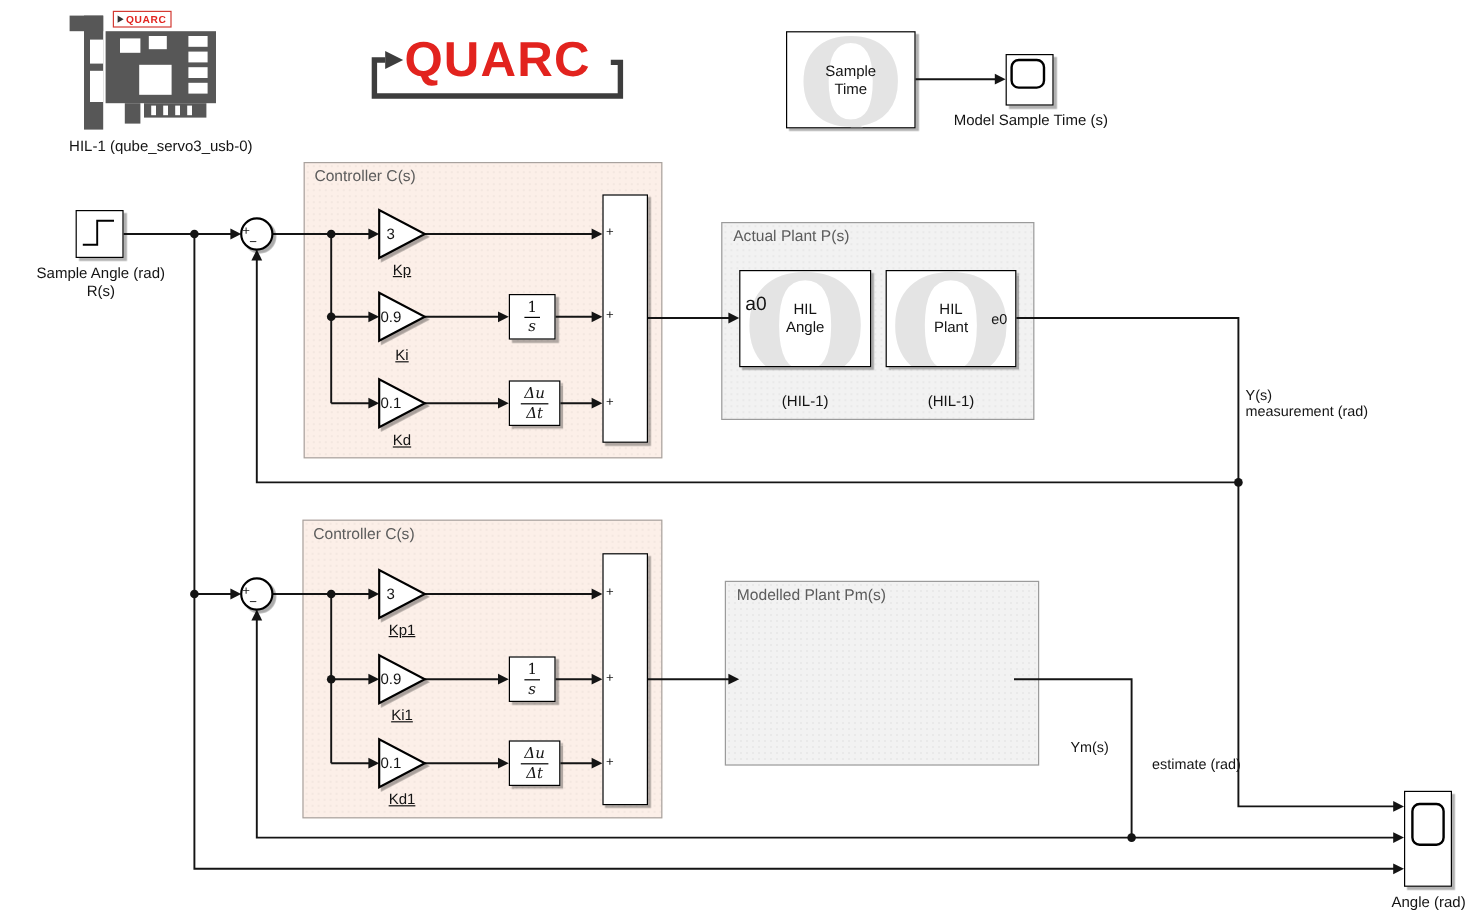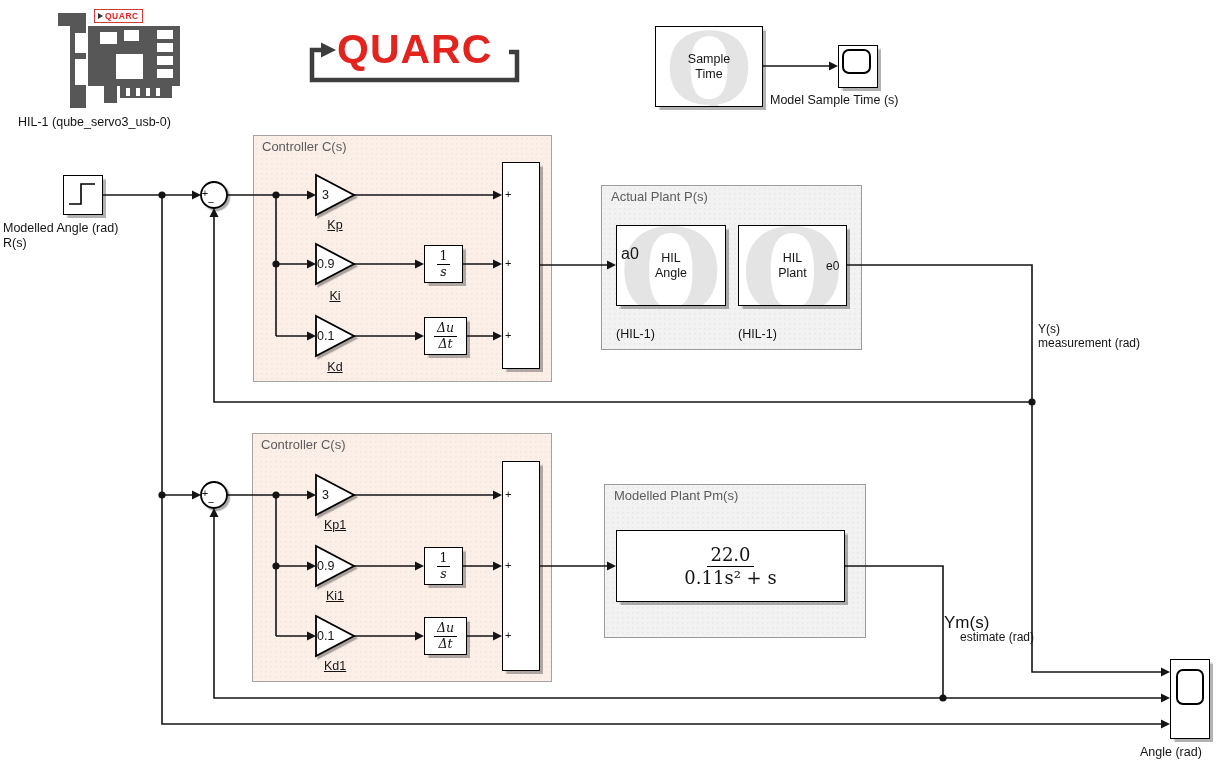--- a/index.html
+++ b/index.html
@@ -10,21 +10,21 @@
           background-size:5px 5px;}
   .region.pink{background-color:#fcefe8;}
   .region.gray{background-color:#f2f2f2;border-color:#9b9b9b;}
   .rtitle{position:absolute;font-size:13px;color:#5c5c5c;white-space:nowrap;z-index:6;}
   .blk{position:absolute;box-sizing:border-box;background:#fff;border:1.8px solid #000;
        box-shadow:2.5px 2.5px 1px rgba(0,0,0,0.3);z-index:3;}
   .blk.center{display:flex;align-items:center;justify-content:center;overflow:hidden;}
   .qwm{position:absolute;left:50%;transform:translateX(-50%);top:-12px;line-height:1;
        font-family:"DejaVu Serif",serif;font-weight:bold;color:#e4e4e4;z-index:0;}
   .bt{position:relative;z-index:1;text-align:center;font-size:12.5px;line-height:15px;}
-  .lbl{position:absolute;font-size:12.5px;text-align:left;z-index:6;line-height:14px;}
+  .lbl{position:absolute;font-size:12.5px;text-align:center;z-index:6;line-height:14px;}
   .lbl.left{text-align:left;}
   .sp{position:absolute;font-size:11px;z-index:6;}
   .gv{position:absolute;font-size:12.5px;z-index:6;}
   .gl{position:absolute;width:60px;text-align:center;font-size:12.5px;z-index:6;text-decoration:underline;}
   .frac{text-align:center;font-family:"DejaVu Serif",serif;font-size:12.5px;line-height:1.15;position:relative;z-index:1;}
   .frac .num{display:inline-block;border-bottom:1.3px solid #000;padding:0 3px;}
   .frac .den{display:block;}
   .frac.big{font-size:18px;line-height:1.2;}
   .it{font-style:italic;}
   .screen{position:absolute;box-sizing:border-box;border:2.5px solid #000;border-radius:7px;background:#fff;}
@@ -105,23 +105,20 @@
     <div class="bt">
         <div>HIL</div>
         <div>Plant</div>
       </div>
   </div>
   <div class="lbl left" style="left:621px;top:247px;font-size:16px">a0</div>
   <div class="lbl left" style="left:826px;top:259px;font-size:12px">e0</div>
   <div class="lbl" style="left:616px;top:327px;width:110px">(HIL-1)</div>
   <div class="lbl" style="left:738px;top:327px;width:109px">(HIL-1)</div>
 
-  <div class="blk center" style="left:616px;top:530px;width:229px;height:72px">
-    <div class="frac big"><span class="num">22.0</span><span class="den">0.11s² + s</span></div>
-  </div>
 
   <div class="blk center" style="left:655px;top:26px;width:108px;height:81px">
     <span class="qwm" style="font-size:100px;top:-8px">Q</span>
     <div class="bt">
         <div>Sample</div>
         <div>Time</div>
       </div>
   </div>
   <div class="blk" style="left:838px;top:45px;width:40px;height:43px">
     <div class="screen" style="left:3px;top:3px;width:29px;height:25px"></div>
@@ -244,21 +241,21 @@
   <div class="sp" style="left:206px;top:496px;width:10px;text-align:center">−</div>
 
   <div class="minilogo">
     <span class="arr"></span>
     <span class="mtxt">QUARC</span>
   </div>
   <div class="quarc-text">QUARC</div>
 
   <div class="lbl" style="left:18px;top:115px;width:232px">HIL-1 (qube_servo3_usb-0)</div>
   <div class="lbl" style="left:770px;top:93px;width:178px">Model Sample Time (s)</div>
-  <div class="lbl" style="left:3px;top:221px;width:162px">Modelled Angle (rad)</div>
+  <div class="lbl" style="left:3px;top:221px;width:162px">Sample Angle (rad)</div>
   <div class="lbl" style="left:3px;top:236px;width:162px">R(s)</div>
   <div class="lbl left" style="left:1038px;top:322px;font-size:12px">Y(s)</div>
   <div class="lbl left" style="left:1038px;top:336px;font-size:12px">measurement (rad)</div>
-  <div class="lbl left" style="left:944px;top:616px;font-size:17px">Ym(s)</div>
+  <div class="lbl left" style="left:892px;top:616px;font-size:12px">Ym(s)</div>
   <div class="lbl left" style="left:960px;top:630px;font-size:12px">estimate (rad)</div>
   <div class="lbl" style="left:1140px;top:745px;width:101px">Angle (rad)</div>
 
 </div>
 
 </body></html>

